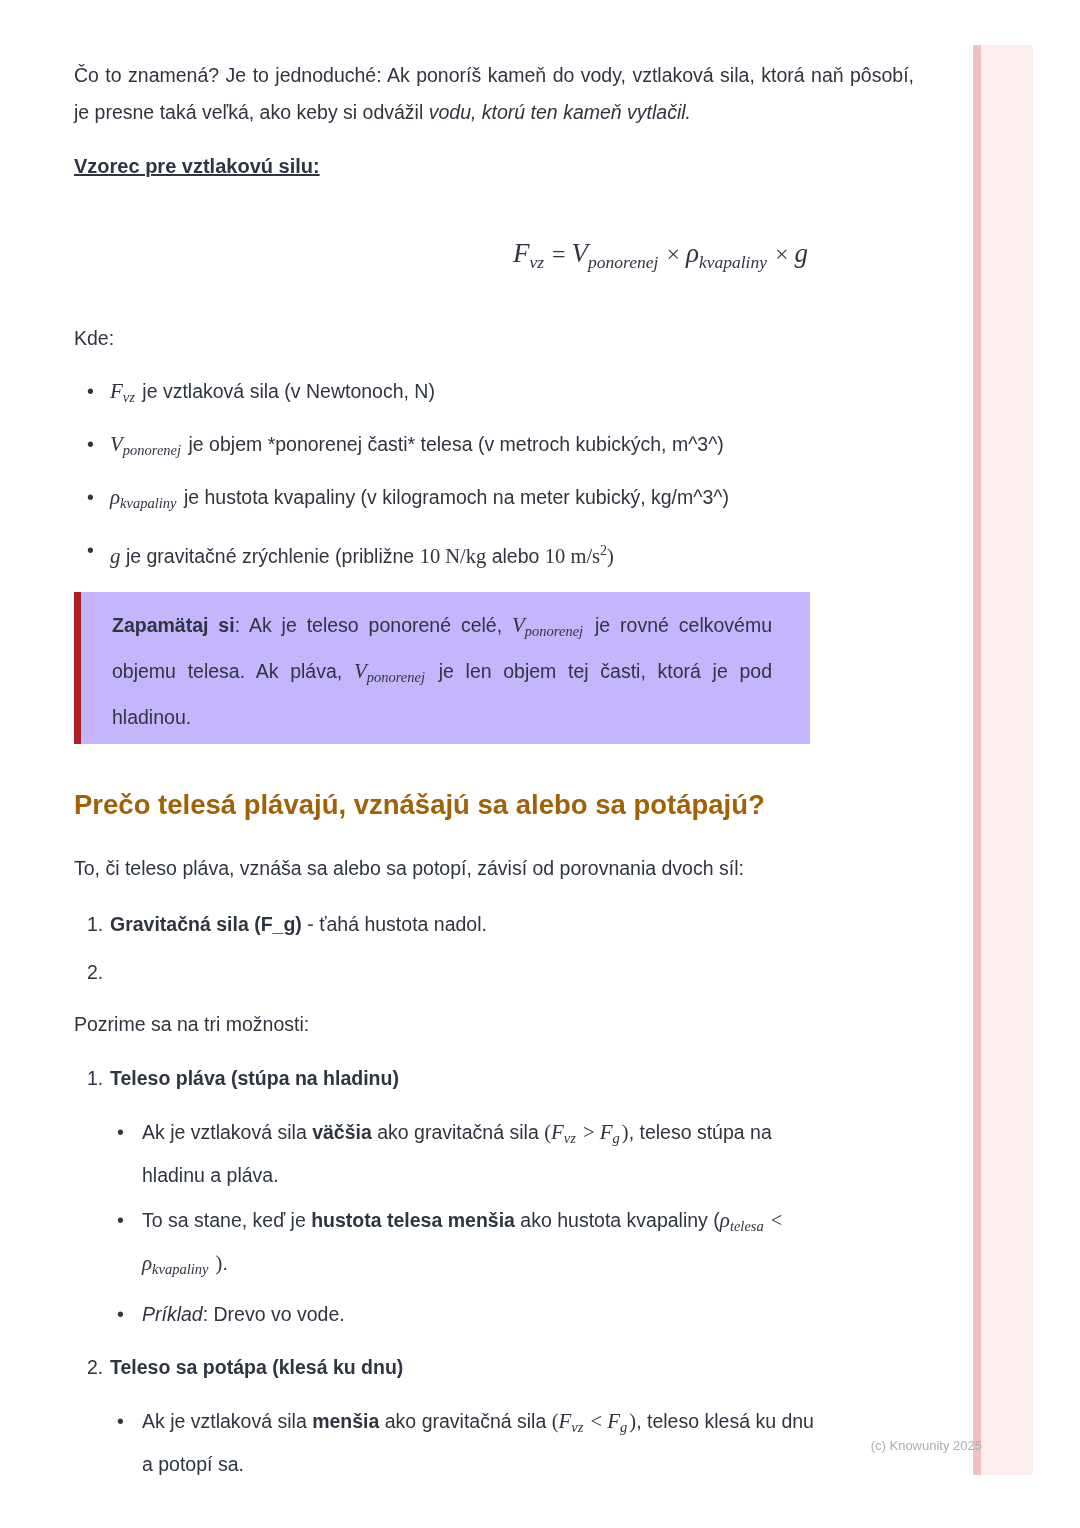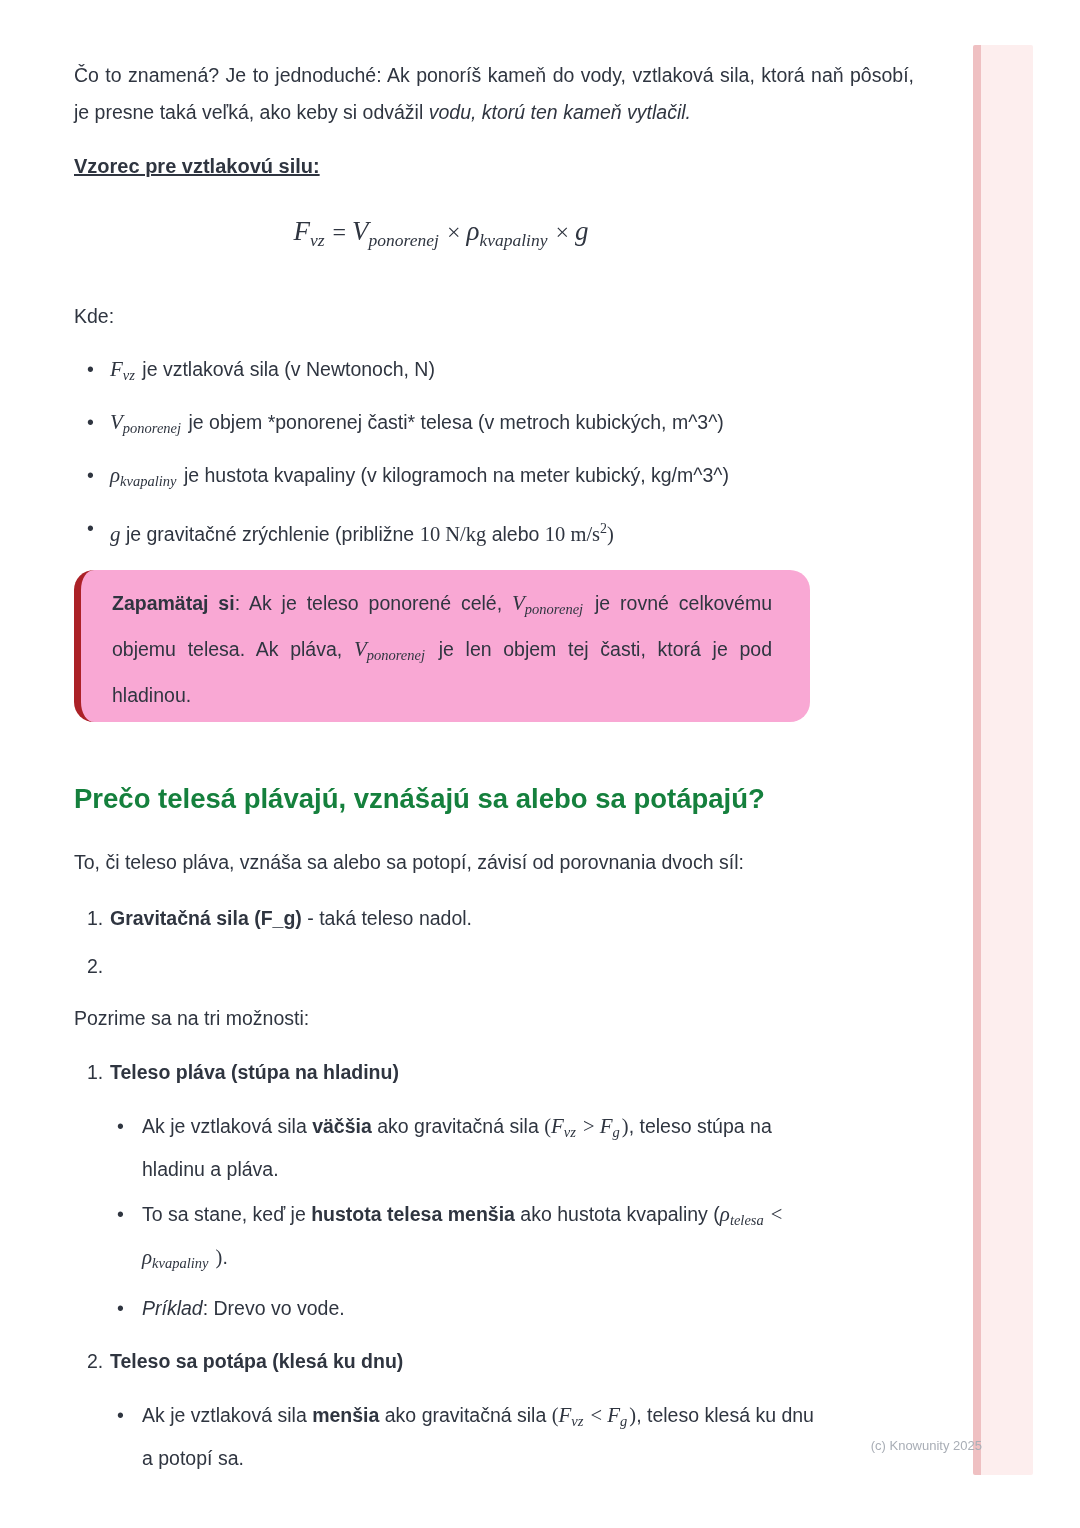--- a/index.html
+++ b/index.html
@@ -27,39 +27,39 @@
   .t-p{}
   .t-b{font-weight:700;}
   .t-i{font-style:italic;}
   .t-m{font-family:"Liberation Serif",serif;font-style:italic;font-size:21px;}
   .t-ms{font-family:"Liberation Serif",serif;font-style:italic;font-size:14.5px;vertical-align:-4px;margin-right:2px;}
   .t-mr{font-family:"Liberation Serif",serif;font-size:20.5px;}
   .t-sup{font-family:"Liberation Serif",serif;font-size:14px;vertical-align:8px;}
 
   .section-label{font-weight:700;font-size:20px;line-height:26px;margin-top:22px;text-decoration:underline;}
 
-  .formula{margin-top:30px;text-align:center;line-height:44px;padding-right:106px;}
+  .formula{margin-top:52px;text-align:right;line-height:44px;padding-right:106px;}
   .formula .t-m{font-size:27px;}
   .formula .t-ms{font-size:17.5px;vertical-align:-6px;}
   .formula .t-mr{font-size:24px;}
 
   .kde-label{margin-top:36px;}
 
   .kde-list{margin-top:16px;}
   .li-row{display:flex;margin-bottom:10px;}
   .li-row .marker{flex:none;width:36px;padding-left:13px;box-sizing:border-box;}
 
   .note-box{
     margin-top:17px;width:736px;box-sizing:border-box;
-    background:#f9a8d4;border-left:7px solid #ab2127;border-radius:20px;
+    background:#c4b5fd;border-left:7px solid #ab2127;border-radius:0;
     padding:13px 38px 7px 31px;line-height:40px;text-align:justify;
   }
 
   .h2{
-    margin-top:60px;font-size:27.5px;line-height:34px;font-weight:700;color:#15803d;
+    margin-top:44px;font-size:27.5px;line-height:34px;font-weight:700;color:#a16207;
   }
 
   .p-compare{margin-top:28px;}
 
   .num-list{margin-top:19px;}
   .num-list .li-row{margin-bottom:11px;}
 
   .p-options{margin-top:15px;}
 
   .case-title{display:flex;margin-top:17px;}
@@ -115,21 +115,21 @@
 
     <div class="note-box"><span class="t-b">Zapamätaj si</span><span class="t-p">: Ak je teleso ponorené celé, </span><span class="t-m">V</span><span class="t-ms">ponorenej</span><span class="t-p"> je rovné celkovému objemu telesa. Ak pláva, </span><span class="t-m">V</span><span class="t-ms">ponorenej</span><span class="t-p"> je len objem tej časti, ktorá je pod hladinou.</span></div>
 
     <div class="h2">Prečo telesá plávajú, vznášajú sa alebo sa potápajú?</div>
 
     <div class="para p-compare">To, či teleso pláva, vznáša sa alebo sa potopí, závisí od porovnania dvoch síl:</div>
 
     <div class="num-list">
       <div class="li-row">
         <span class="marker">1.</span>
-        <span class="rich"><span class="t-b">Gravitačná sila (F_g)</span><span class="t-p"> - taká teleso nadol.</span></span>
+        <span class="rich"><span class="t-b">Gravitačná sila (F_g)</span><span class="t-p"> - ťahá hustota nadol.</span></span>
       </div>
       <div class="li-row">
         <span class="marker">2.</span>
       </div>
     </div>
 
     <div class="para p-options">Pozrime sa na tri možnosti:</div>
 
     <div class="case-title case1-title">
       <span class="marker">1.</span>

